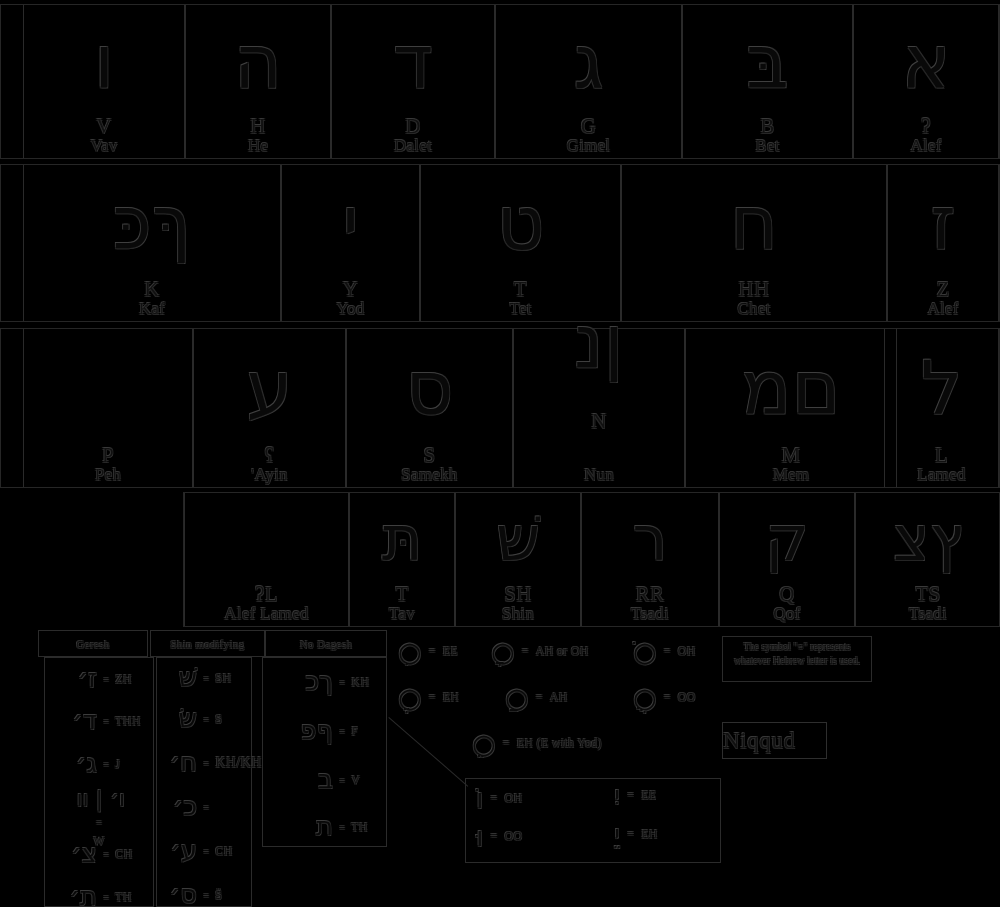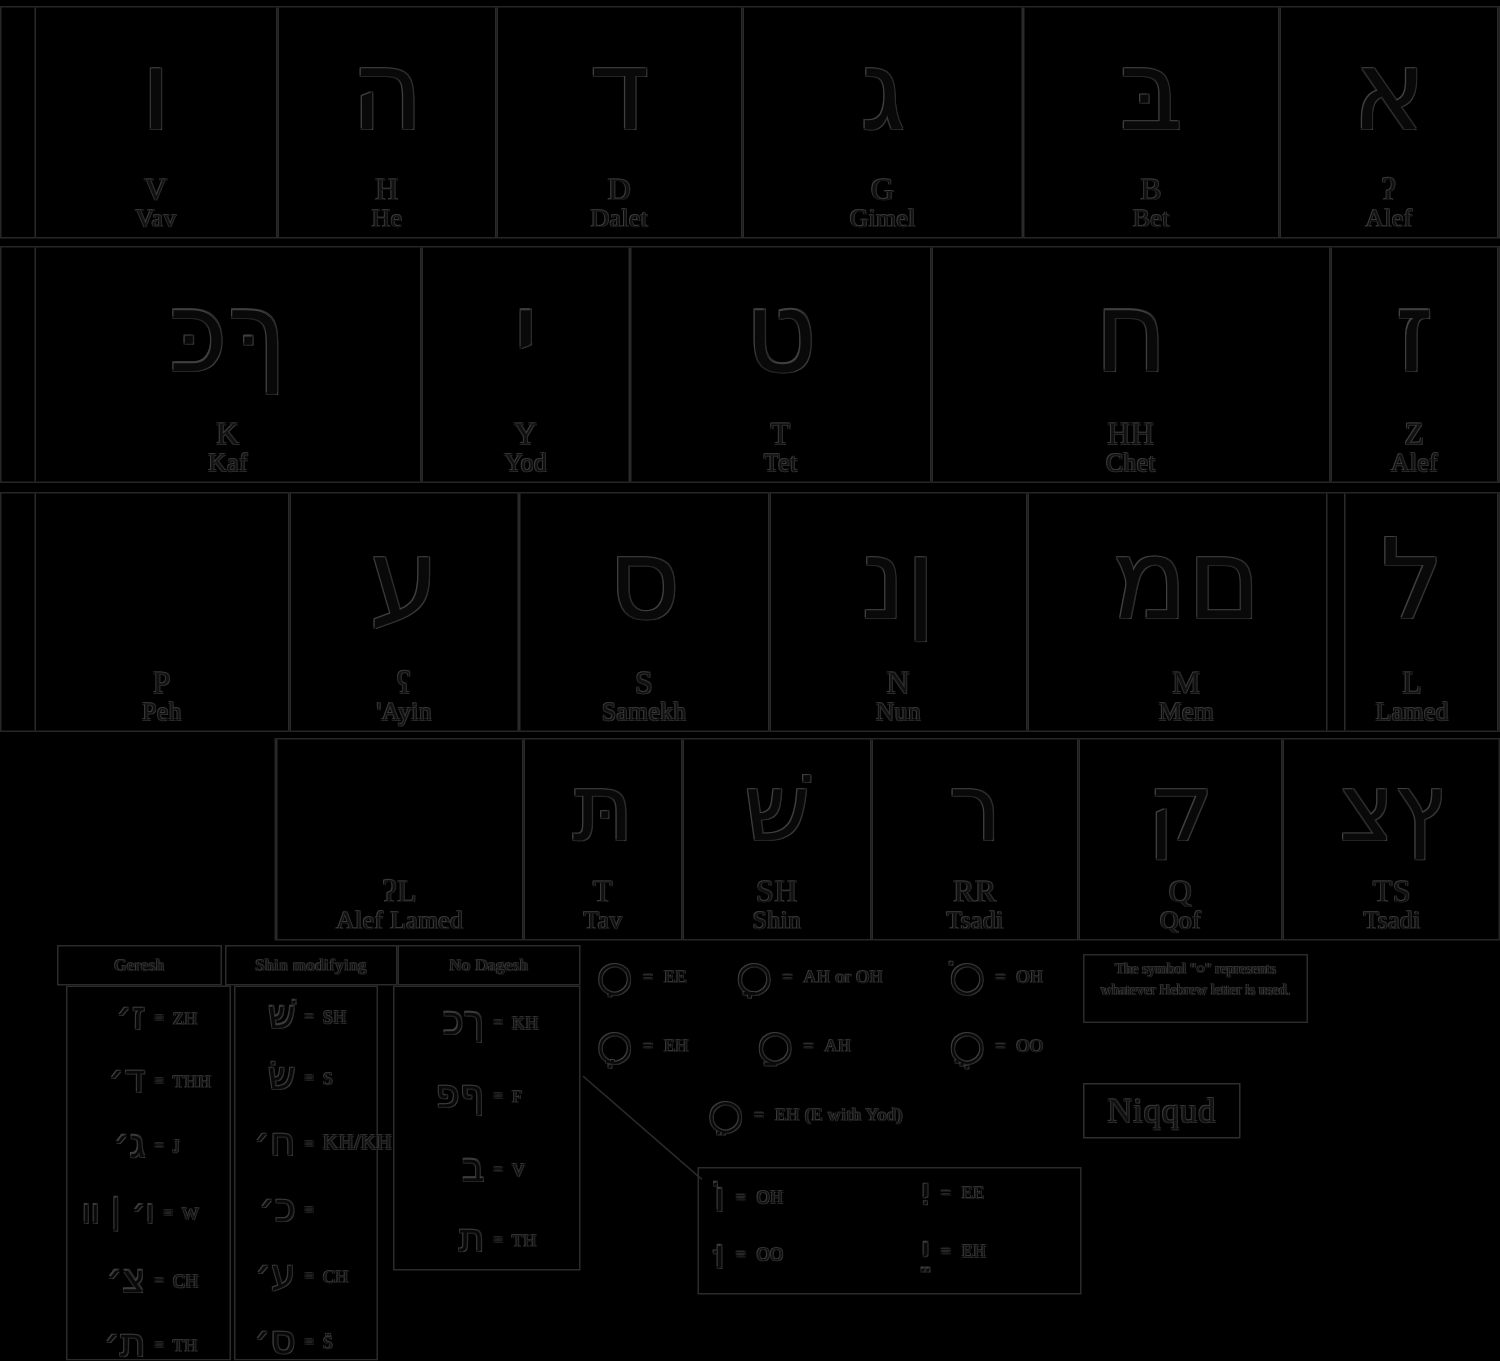--- a/index.html
+++ b/index.html
@@ -65,21 +65,21 @@
   .nq .sym{font-family:"DejaVu Sans",sans-serif;font-size:27px;line-height:1;
     color:#0a0a0a;
     text-shadow:-0.7px -0.7px 0 #3d3d3d,0.7px -0.7px 0 #2b2b2b,-0.7px 0.7px 0 #232323,0.7px 0.7px 0 #373737;}
   .nq .lbl{font-size:12px;letter-spacing:.3px;}
 
   #note-box{position:absolute;left:722px;top:636px;width:150px;height:46px;
     border:1px solid #2b2b2b;box-sizing:border-box;padding:3px 5px;
     font-size:10px;line-height:1.35;text-align:center;}
   #niqqud-title-box{position:absolute;left:722px;top:722px;width:105px;height:37px;
     border:1px solid #2e2e2e;box-sizing:border-box;
-    display:flex;align-items:center;justify-content:center;}
+    display:flex;align-items:center;}
   #niqqud-title-box .t{font-size:23px;letter-spacing:.6px;}
 
   #yod-vav-tbl{position:absolute;left:465px;top:778px;width:256px;height:85px;
     border:1px solid #2b2b2b;box-sizing:border-box;}
   #yod-vav-tbl .nq{position:absolute;}
 
   .leader{position:absolute;background:#2a2a2a;transform-origin:0 0;height:1px;}
 </style>
 </head>
 <body>
@@ -155,21 +155,21 @@
     <div class="cell" style="left:192px;width:153px;">
       <div class="glyph heb">ע</div>
       <div class="tr ol">ʕ</div>
       <div class="nm ol">'Ayin</div>
     </div>
     <div class="cell" style="left:345px;width:167px;">
       <div class="glyph heb">ס</div>
       <div class="tr ol">S</div>
       <div class="nm ol">Samekh</div>
     </div>
-    <div class="cell" style="left:512px;width:172px;">
+    <div class="cell" style="left:512px;width:172px;gap:34px;">
       <div class="glyph heb">ןנ</div>
       <div class="tr ol">N</div>
       <div class="nm ol">Nun</div>
     </div>
     <div class="cell" style="left:684px;width:212px;">
       <div class="glyph heb">םמ</div>
       <div class="tr ol">M</div>
       <div class="nm ol">Mem</div>
     </div>
     <div class="cell" style="left:883px;width:115px;">
@@ -224,21 +224,21 @@
   <div class="trow" style="height:40px;">
     <span class="hg">ד׳</span>
     <span class="eq ol">=</span>
     <span class="vl ol">THH</span>
   </div>
   <div class="trow" style="height:42px;">
     <span class="hg">ג׳</span>
     <span class="eq ol">=</span>
     <span class="vl ol">J</span>
   </div>
-  <div class="trow" style="height:44px;">
+  <div class="trow" style="height:44px;flex-direction:column;">
     <span class="hg" style="font-size:22px;min-width:52px;">ו׳ | וו</span>
     <span class="eq ol">=</span>
     <span class="vl ol">W</span>
   </div>
   <div class="trow" style="height:42px;">
     <span class="hg">צ׳</span>
     <span class="eq ol">=</span>
     <span class="vl ol">CH</span>
   </div>
   <div class="trow" style="height:40px;">
@@ -280,21 +280,21 @@
   <div class="trow" style="height:40px;">
     <span class="hg" style="min-width:34px;">ס׳</span>
     <span class="eq ol">=</span>
     <span class="vl ol">S̈</span>
   </div>
 </div>
 
 <div class="thead ol" style="left:265px;top:630px;width:122px;height:27px;">
   <span>No Dagesh</span>
 </div>
-<div class="tbl" style="left:262px;top:657px;width:125px;height:190px;">
+<div class="tbl" style="left:262px;top:657px;width:125px;height:190px;padding-left:10px;">
   <div class="trow" style="height:46px;">
     <span class="hg" style="min-width:54px;">ךכ</span>
     <span class="eq ol">=</span>
     <span class="vl ol">KH</span>
   </div>
   <div class="trow" style="height:48px;">
     <span class="hg" style="min-width:54px;">ףפ</span>
     <span class="eq ol">=</span>
     <span class="vl ol">F</span>
   </div>

